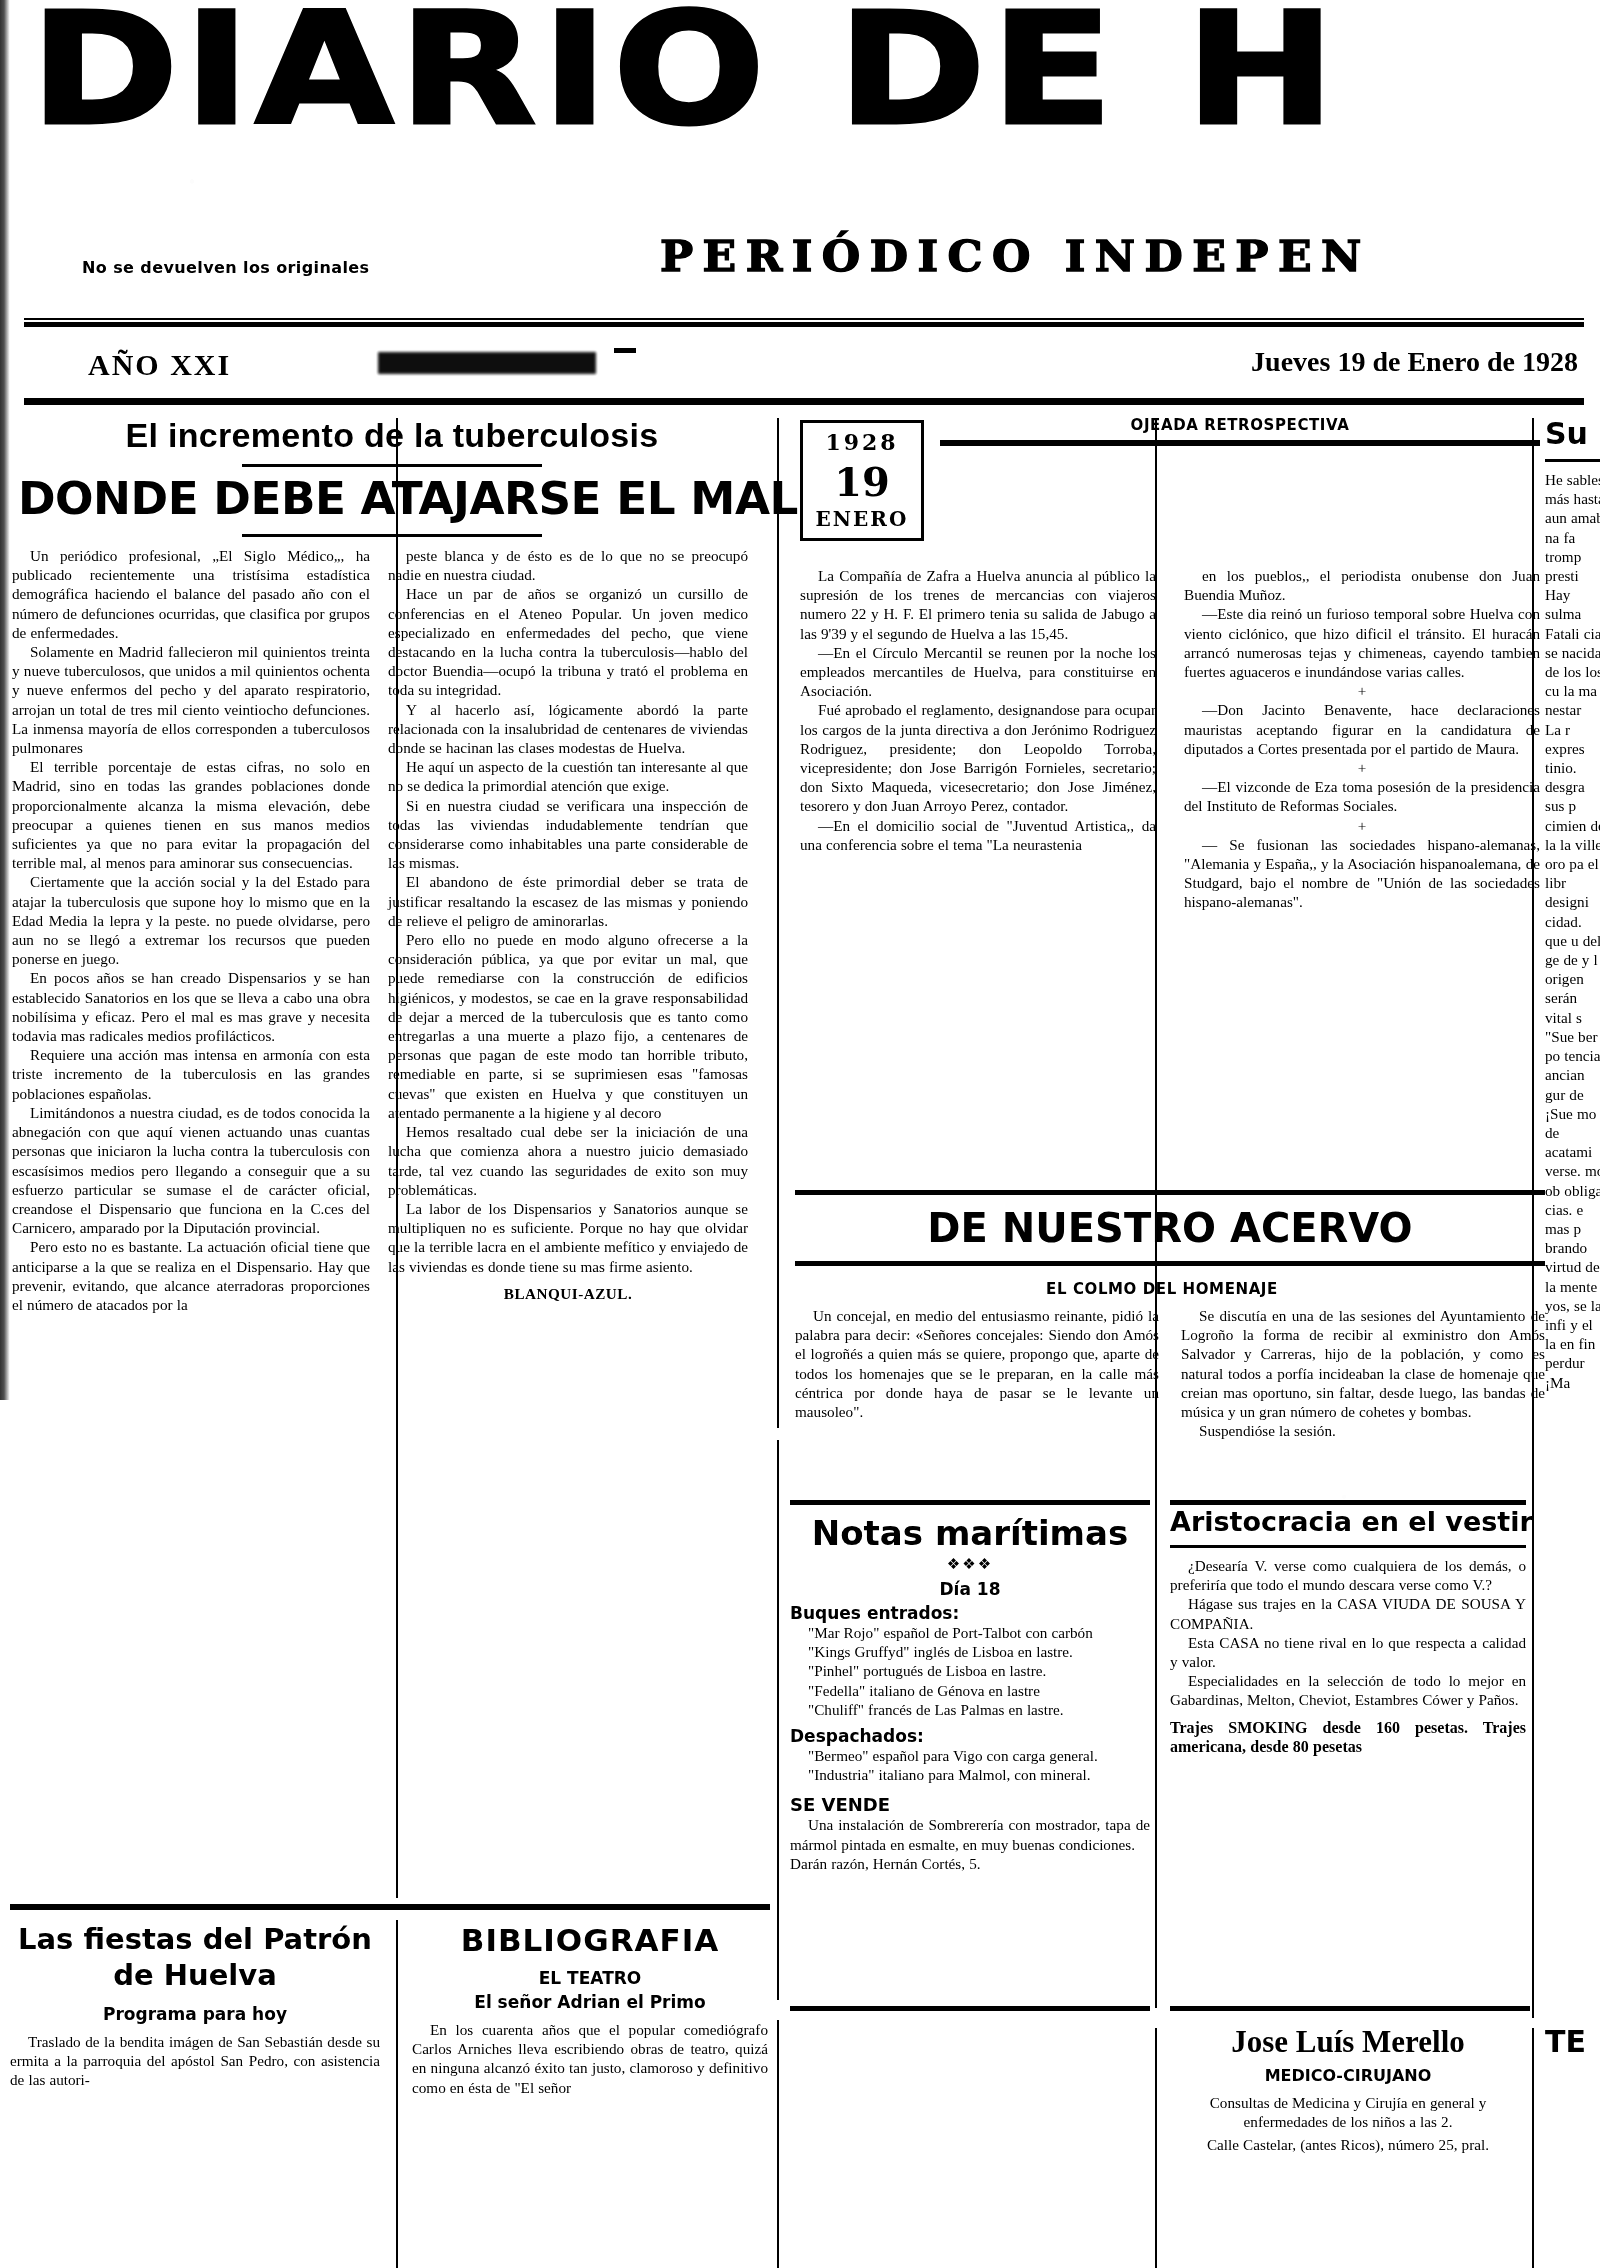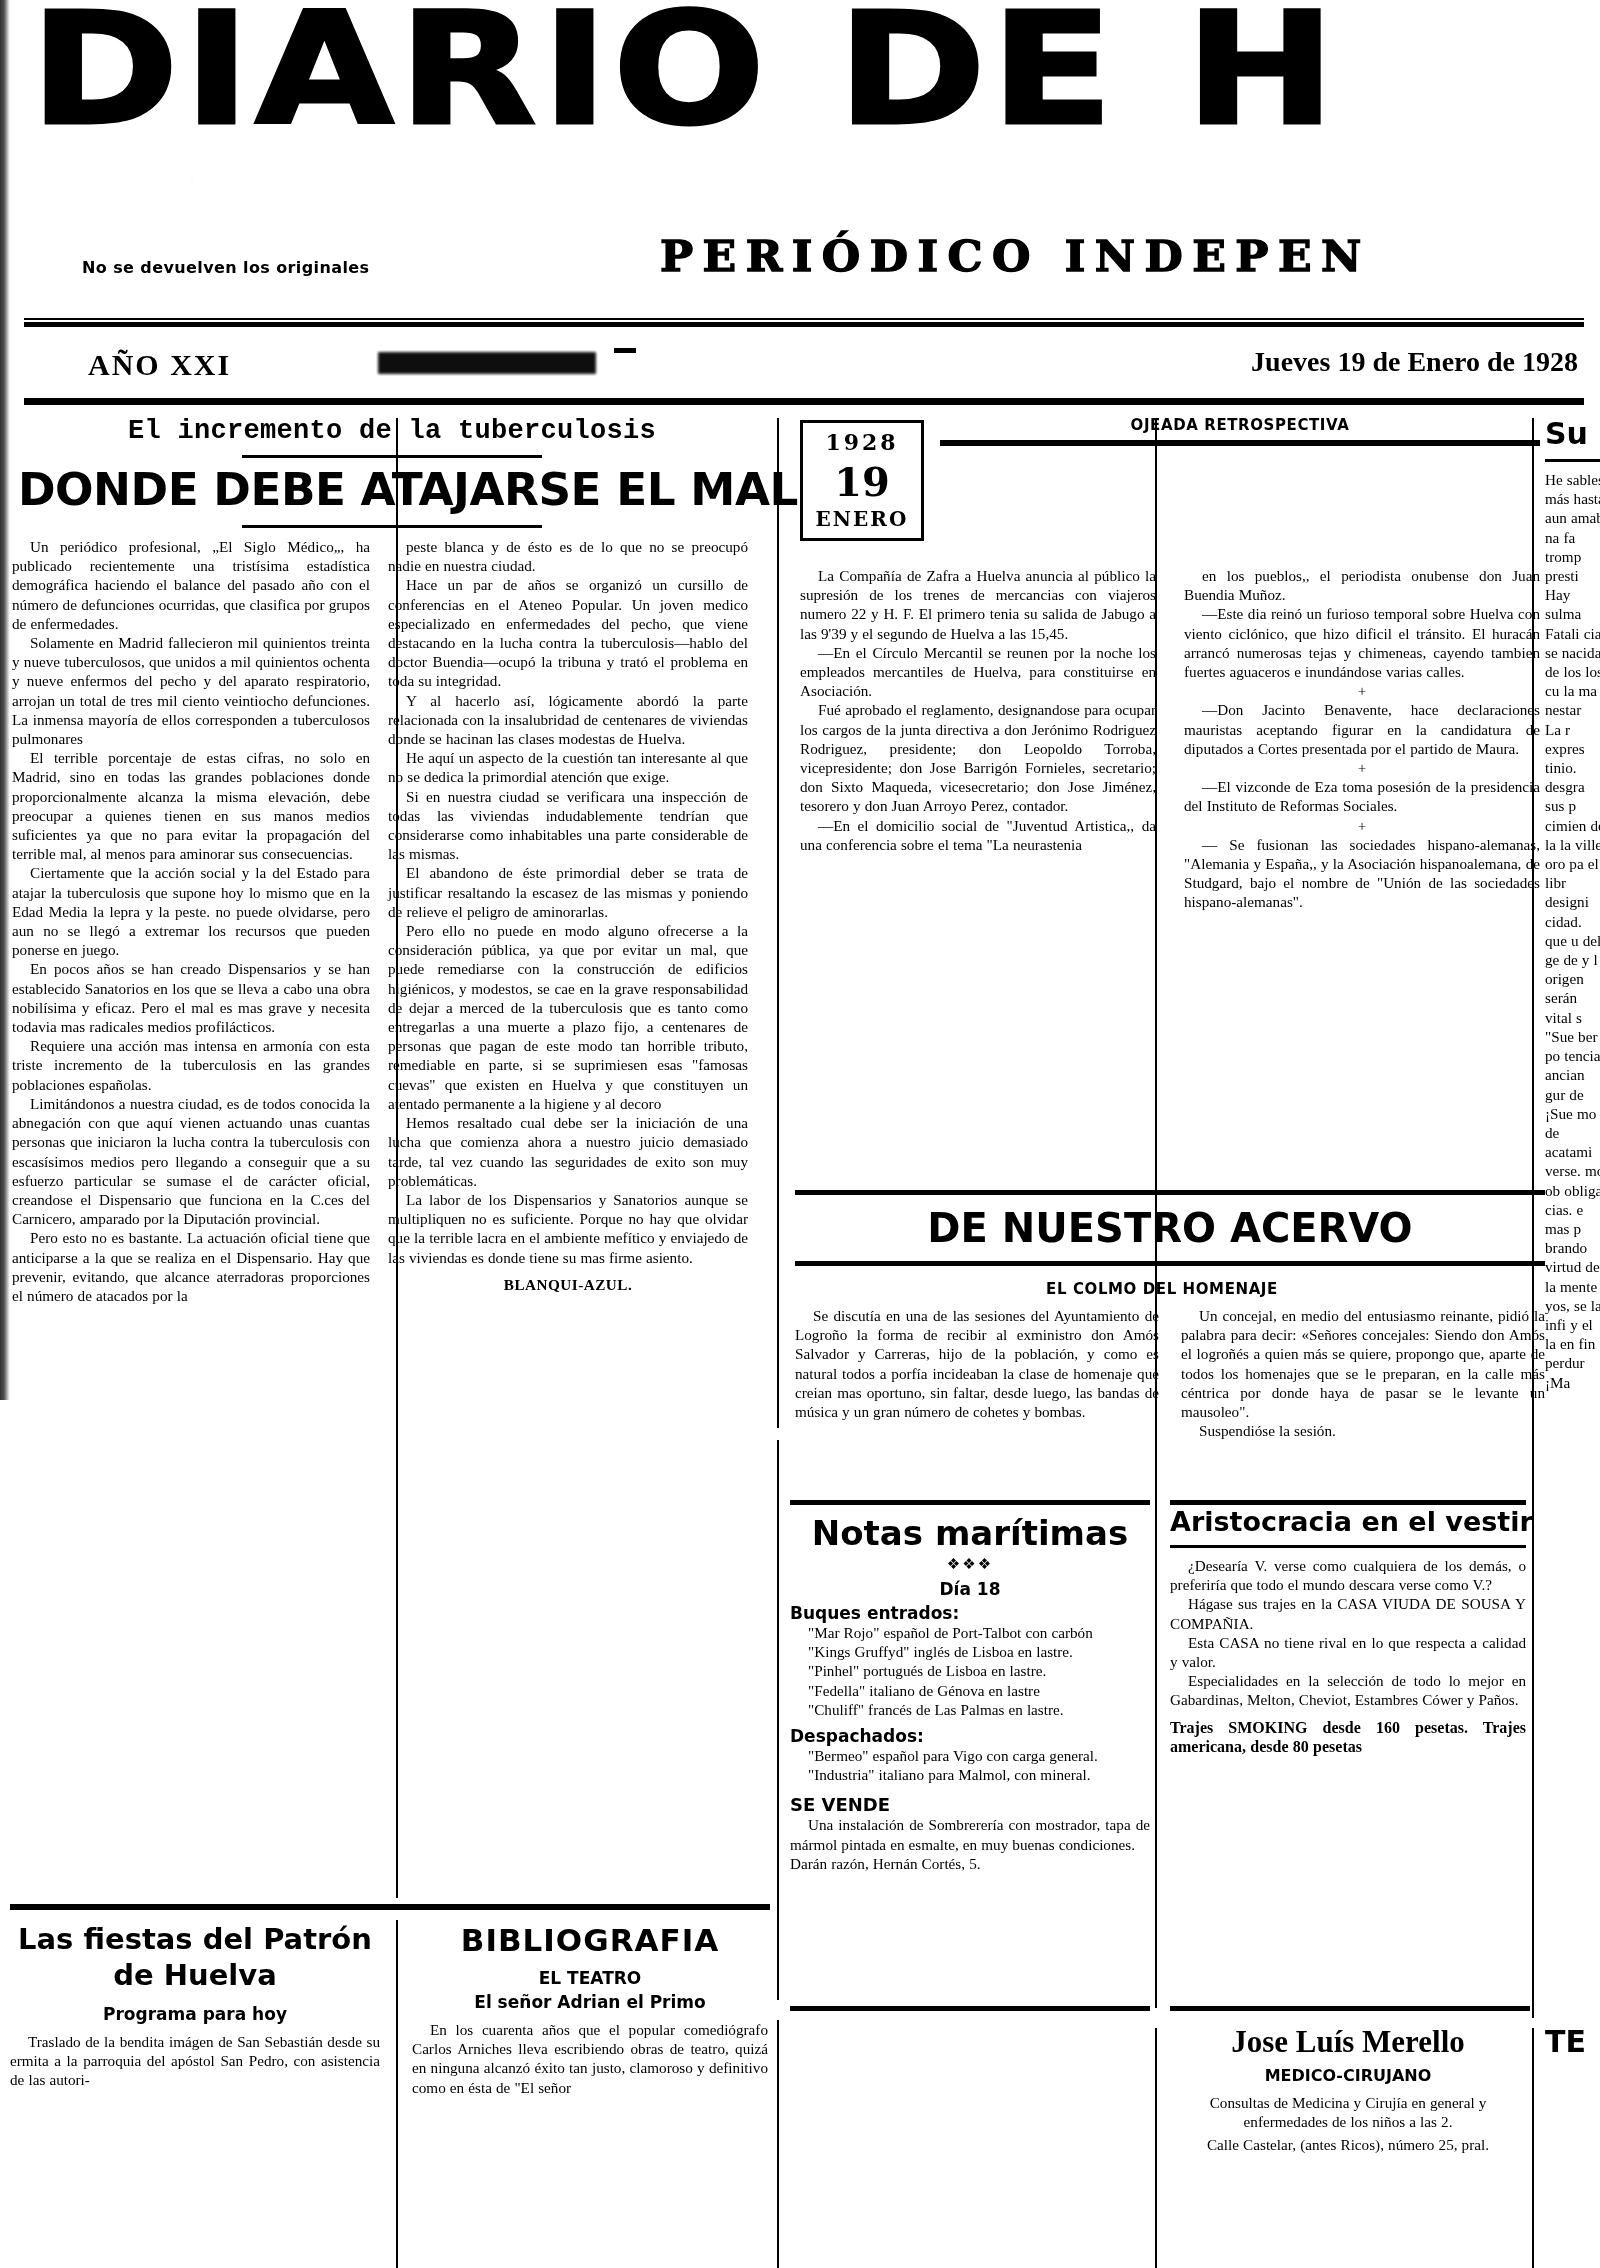--- a/index.html
+++ b/index.html
@@ -93,22 +93,22 @@
     text-align:justify;
     hyphens:none;
     word-spacing:.3px;
   }
   .txt p{margin:0;text-indent:18px;}
   .txt p.noind{text-indent:0;}
   .sig{text-align:center;font-weight:bold;letter-spacing:.5px;margin-top:8px;}
 
   
   .kicker{
-    text-align:center;font-family:Liberation Mono, monospace;
-    font-weight:bold;font-size:27px;letter-spacing:.3px;white-space:nowrap;
+    text-align:center;font-family:Liberation Sans, sans-serif;
+    font-weight:bold;font-size:34px;letter-spacing:.3px;white-space:nowrap;
   }
   .rule-short{height:3px;background:#000;margin:9px auto 9px auto;}
   .hl-main{
     font-family:"DejaVu Sans", sans-serif;font-weight:bold;
     font-size:44px;line-height:46px;letter-spacing:-.5px;
     transform:scaleX(1.03);transform-origin:left center;
     white-space:nowrap;
   }
   .sec-title{
     font-family:"DejaVu Sans", sans-serif;font-weight:bold;
@@ -248,22 +248,22 @@
         </div>
       </div>
     </div>
 
     <div class="col" style="left:795px;top:780px;width:750px;">
       <div class="hline" style="position:relative;width:750px;height:5px;"></div>
       <div class="sec-title" style="margin:10px 0 10px 0;">DE NUESTRO ACERVO</div>
       <div class="hline" style="position:relative;width:750px;height:5px;"></div>
       <div class="small-caps-hd" style="margin:14px 16px 8px 0;">EL COLMO DEL HOMENAJE</div>
       <div class="txt" style="column-count:2;column-gap:22px;">
+        <p>Un concejal, en medio del entusiasmo reinante, pidió la palabra para decir: «Señores concejales: Siendo don Amós el logroñés a quien más se quiere, propongo que, aparte de todos los homenajes que se le preparan, en la calle más céntrica por donde haya de pasar se le levante un mausoleo".</p>
         <p>Se discutía en una de las sesiones del Ayuntamiento de Logroño la forma de recibir al exministro don Amós Salvador y Carreras, hijo de la población, y como es natural todos a porfía incideaban la clase de homenaje que creian mas oportuno, sin faltar, desde luego, las bandas de música y un gran número de cohetes y bombas.</p>
-        <p>Un concejal, en medio del entusiasmo reinante, pidió la palabra para decir: «Señores concejales: Siendo don Amós el logroñés a quien más se quiere, propongo que, aparte de todos los homenajes que se le preparan, en la calle más céntrica por donde haya de pasar se le levante un mausoleo".</p>
         <p>Suspendióse la sesión.</p>
       </div>
     </div>
 
     <div class="col" style="left:790px;top:1090px;width:360px;">
       <div class="hline" style="position:relative;width:360px;height:5px;"></div>
       <div class="sec-title-sm" style="margin:8px 0 2px 0;">Notas marítimas</div>
       <div class="ornament">❖❖❖</div>
       <div class="sub-hd" style="margin-bottom:4px;">Día 18</div>
       <div class="sub-hd-l">Buques entrados:</div>

